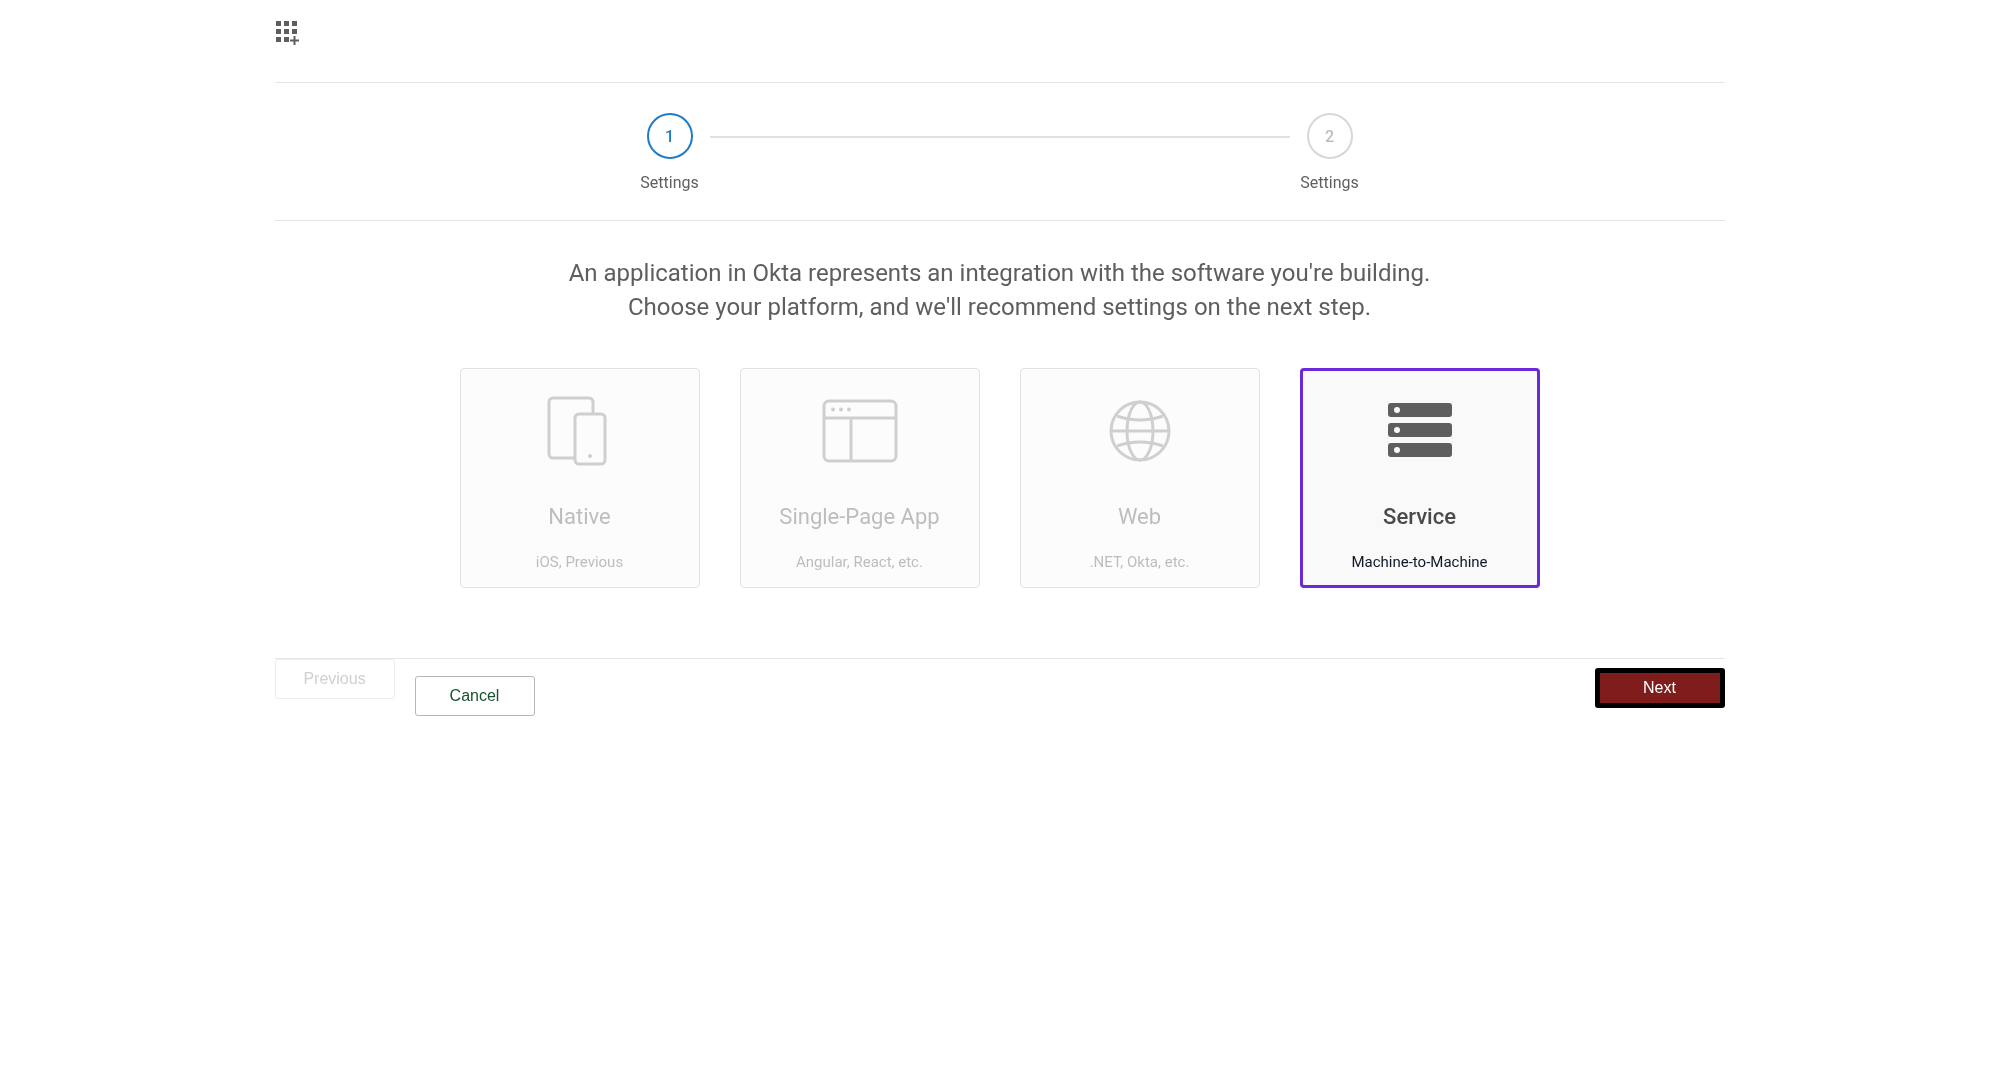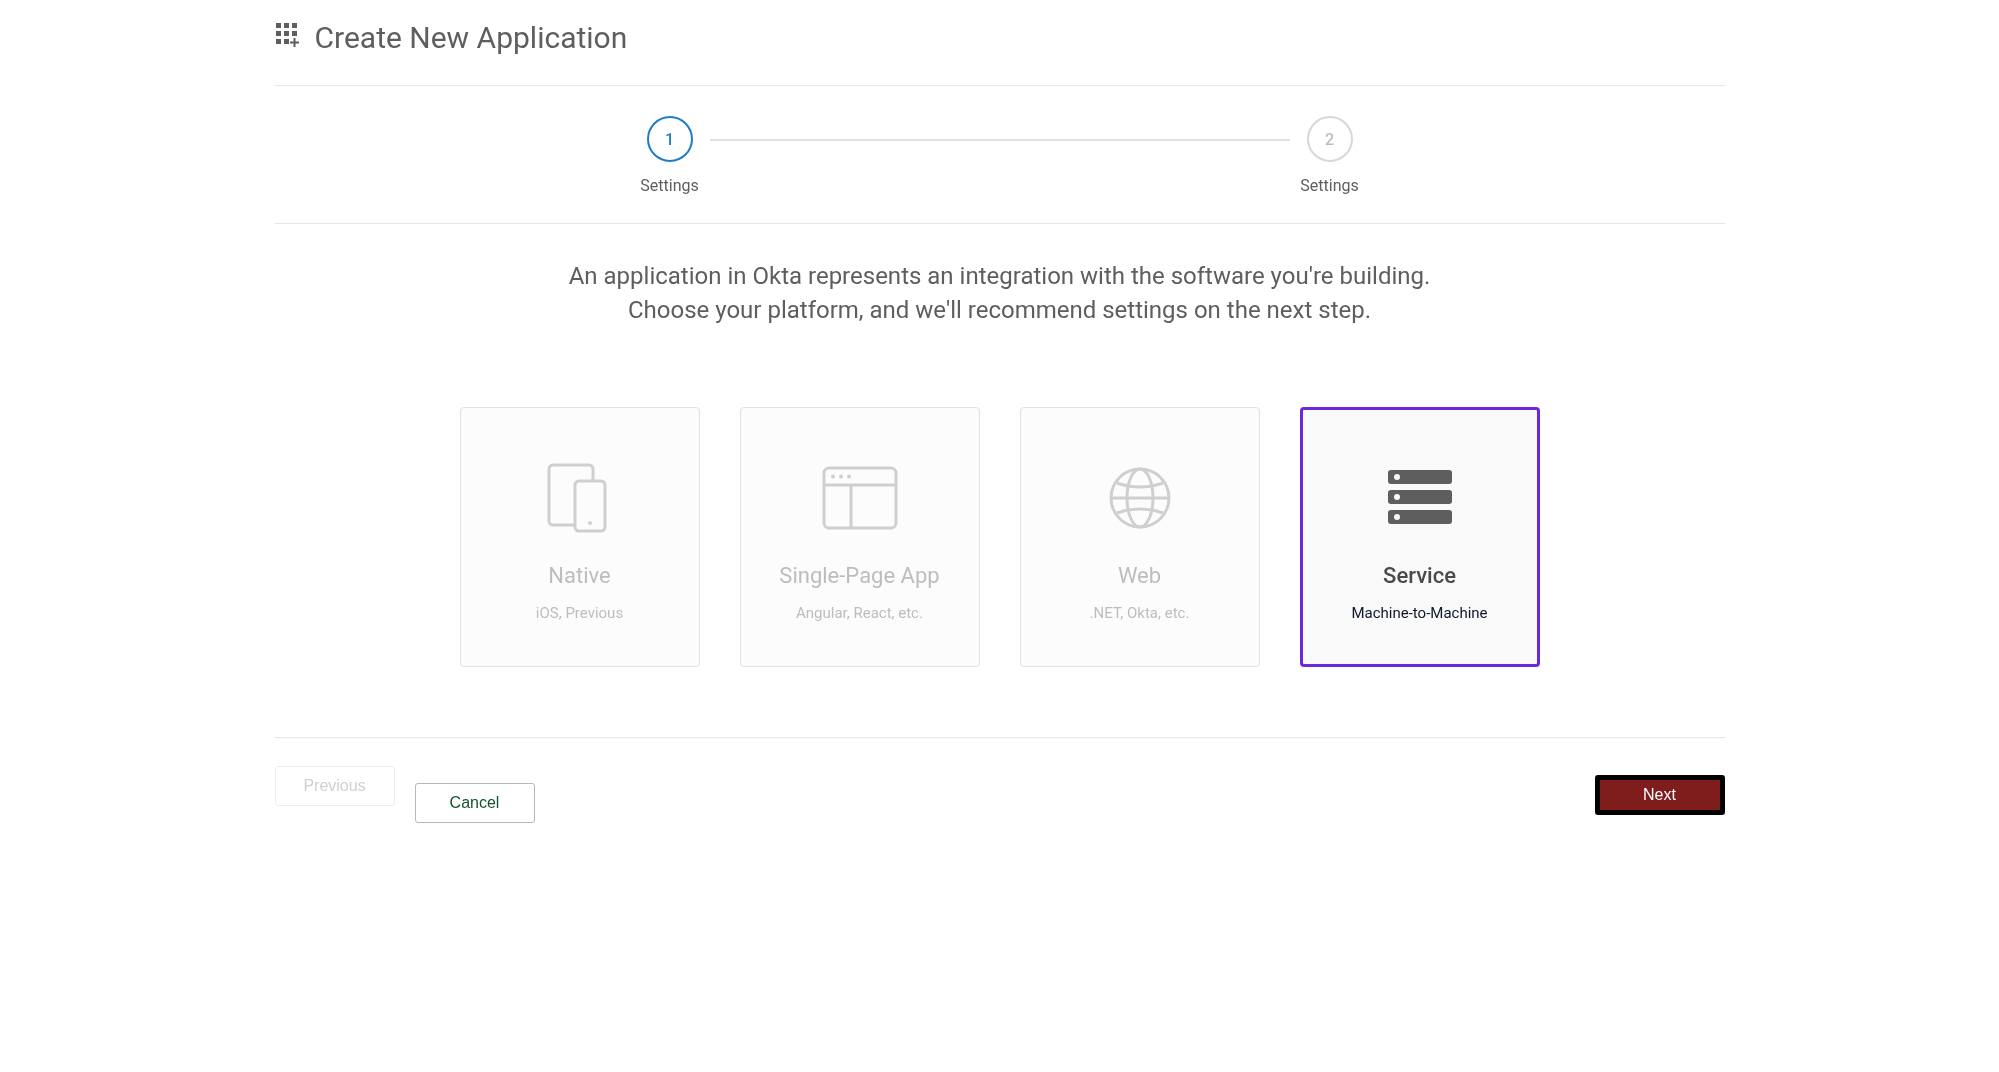--- a/index.html
+++ b/index.html
@@ -96,32 +96,31 @@
   }
   
   .cards {
     display: flex;
     justify-content: center;
     gap: 40px;
     padding-bottom: 70px;
   }
   .card {
     width: 240px;
-    height: 260px;
+    height: 220px;
     border: 1px solid #e2e2e2;
     border-radius: 4px;
     background: #fcfcfc;
     display: flex;
     flex-direction: column;
     align-items: center;
     justify-content: center;
     cursor: pointer;
-    gap: 8px;
+    gap: 16px;
     padding: 10px;
-    margin-top: 36px;
   }
   .card.selected {
     border: 3px solid #6d28d9;
     background: #f9f9f9;
   }
   .card .card-icon {
     height: 90px;
     display: flex;
     align-items: center;
     justify-content: center;
@@ -136,21 +135,20 @@
   .card.selected .card-title { color: #4a4a4a; font-weight: 500; }
   .card .card-subtitle {
     font-size: 15px;
     color: #bdbdbd;
     margin-top: 8px;
   }
   .card.selected .card-subtitle { color: #0f172a; }
   
   .footer {
     border-top: 1px solid #e6e6e6;
-    padding-top: 28px;
     display: flex;
     justify-content: space-between;
     align-items: center;
     gap: 12px;
   }
   .footer-left { display: flex; gap: 20px; }
   .btn {
     height: 40px;
     padding: 0 24px;
     border-radius: 3px;
@@ -196,21 +194,20 @@
           <rect x="9" y="9" width="5" height="5"></rect>
           <rect x="17" y="9" width="5" height="5"></rect>
           <rect x="1" y="17" width="5" height="5"></rect>
           <rect x="9" y="17" width="5" height="5"></rect>
 
           <rect x="18.5" y="16" width="2" height="9"></rect>
           <rect x="15" y="19.5" width="9" height="2"></rect>
         </g>
       </svg>
     </span>
-    <h1 class="page-title">Create New Application</h1>
   </div>
 
   <div class="stepper">
     <div class="stepper-inner">
       <div class="step active">
         <div class="step-circle">1</div>
         <div class="step-label">Settings</div>
       </div>
       <div class="step-connector"></div>
       <div class="step inactive">

